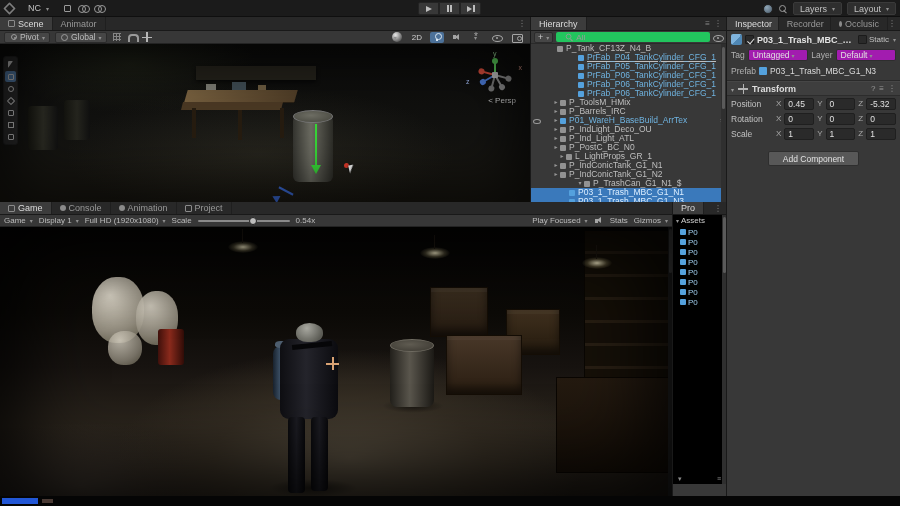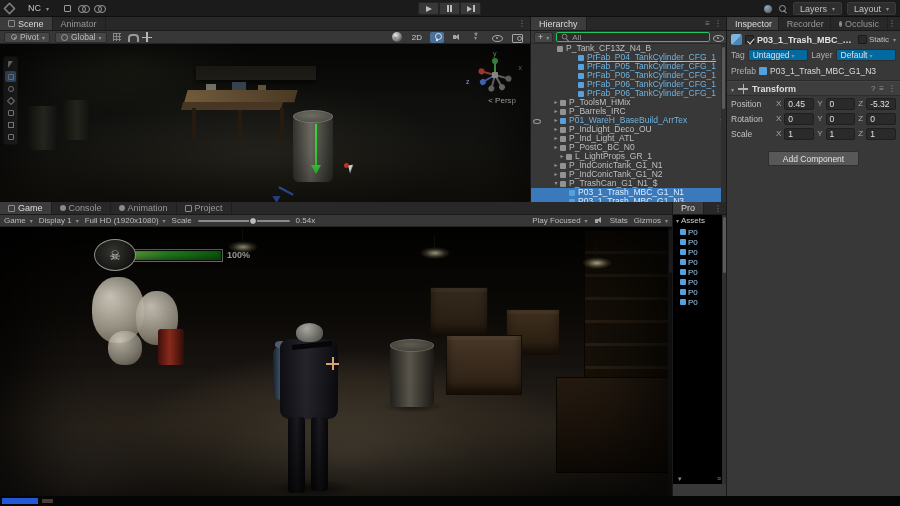--- a/index.html
+++ b/index.html
@@ -112,21 +112,21 @@
   .gz-y{left:21px;top:-2px;color:#9fdf9f}
   .gz-z{left:-6px;top:26px;color:#9fb8ef}
   .gz-x{right:-4px;top:12px;color:#e09a8a}
   .persp{position:absolute;right:14px;top:52px;font-size:8px;color:#c5c5c5}
 
   
   .hier-panel{left:530px;top:17px;width:196px;height:185px;border-left:1px solid #191919}
   .hsearch{display:flex;align-items:center;gap:3px;height:13px;background:#383838;border-bottom:1px solid #2a2a2a;padding:0 3px}
   .plusbtn{height:11px;padding:0 3px;background:#464646;border:1px solid #2b2b2b;border-radius:2px;display:flex;align-items:center;color:#ccc;font-size:9px}
   .plusbtn::before{content:"+";margin-right:1px}
-  .sfield{flex:1;height:10px;background:#2b2b2b;border:1px solid #22c55e;border-radius:2px;display:flex;align-items:center;gap:2px;padding:0 3px;color:#9a9a9a;font-size:8px}
+  .sfield{flex:1;height:10px;background:#2b2b2b;border:5px solid #22c55e;border-radius:2px;display:flex;align-items:center;gap:2px;padding:0 3px;color:#9a9a9a;font-size:8px}
   .sfield .ico{transform:scale(.8)}
   .hlist{position:relative;height:158px;background:#383838;font-size:8.5px;overflow:hidden}
   .hrow{height:9px;display:flex;align-items:center;position:relative;color:#bfbfbf;white-space:nowrap;line-height:9px}
   .hrow .fold{width:8px;flex:0 0 8px;text-align:center;font-size:6px;color:#969696}
   .fold-closed .fold::before{content:"▸"}
   .fold-open .fold::before{content:"▾"}
   .hrow .hicon{flex:0 0 6px;width:6px;height:6px;margin-right:3px;background:#929292;border-radius:1px}
   .icon-blue .hicon{background:#54a1dd}
   .prefab .hname{color:#6fb3e0}
   .hrow.selected{background:#3a79bb}
@@ -202,21 +202,21 @@
   .insp-body{font-size:8.5px}
   .ihead{padding:3px 4px 4px;border-bottom:1px solid #2a2a2a}
   .irow1{display:flex;align-items:center;gap:3px}
   .cube-icon{width:11px;height:11px;background:linear-gradient(135deg,#7fb4dd 0 50%,#4f87b4 50%);border-radius:2px;flex:0 0 11px}
   .checkbox{width:9px;height:9px;background:#2a2a2a;border:1px solid #1b1b1b;border-radius:1px;position:relative;flex:0 0 9px}
   .checkbox.checked::after{content:"";position:absolute;left:2.5px;top:.5px;width:3px;height:5.5px;border:solid #ddd;border-width:0 1.5px 1.5px 0;transform:rotate(40deg)}
   .ititle{font-size:9px;font-weight:bold;color:#e4e4e4;white-space:nowrap;overflow:hidden;text-overflow:ellipsis;flex:1}
   .static{display:flex;align-items:center;gap:2px;color:#c2c2c2;font-size:8px}
   .irow2{display:flex;align-items:center;gap:3px;margin-top:4px}
   .lab{color:#b2b2b2}
-  .dropdown{background:#0369a1;border:1px solid #2e2e2e;border-radius:2px;height:12px;display:flex;align-items:center;padding:0 4px;color:#e0e0e0;flex:1;white-space:nowrap;overflow:hidden}
+  .dropdown{background:#a21caf;border:1px solid #2e2e2e;border-radius:2px;height:12px;display:flex;align-items:center;padding:0 4px;color:#e0e0e0;flex:1;white-space:nowrap;overflow:hidden}
   .irow3{display:flex;align-items:center;gap:3px;margin-top:5px}
   .picon2{width:8px;height:8px;background:#54a1dd;border-radius:1px}
   .pname{color:#dcdcdc;white-space:nowrap;overflow:hidden;text-overflow:ellipsis}
   .irow4{display:flex;align-items:center;gap:4px;margin-top:4px}
   .pushbtn{background:#585858;border:1px solid #2e2e2e;border-radius:2px;height:13px;display:flex;align-items:center;justify-content:center;padding:0 7px;color:#e2e2e2;white-space:nowrap}
   .irow4 .spacer{flex:1}
   .comp-head{height:15px;background:#3e3e3e;border-top:1px solid #464646;border-bottom:1px solid #2c2c2c;display:flex;align-items:center;gap:4px;padding:0 4px;font-size:9px;font-weight:bold;color:#dedede}
   .comp-head .cfold::before{content:"▾";font-size:6px;color:#969696;font-weight:normal}
   .chead-icons{margin-left:auto;display:flex;align-items:center;gap:4px;color:#9a9a9a;font-weight:normal;font-size:8px}
   .trow{display:flex;align-items:center;height:15px;padding:0 4px;gap:3px}
@@ -481,21 +481,21 @@
           <span class="chev"></span>
         </div>
 
         <div class="hrow icon-gray fold-closed" style="padding-left: 21px;">
           <span class="fold"></span>
           <span class="hicon"></span>
           <span class="hname">P_IndConicTank_G1_N2</span>
           <span class="chev"></span>
         </div>
 
-        <div class="hrow icon-gray fold-open" style="padding-left: 21px;">
+        <div class="hrow icon-gray fold-open" style="padding-left: 21px; margin-left: 24px;">
           <span class="fold"></span>
           <span class="hicon"></span>
           <span class="hname">P_TrashCan_G1_N1_$</span>
           <span class="chev"></span>
         </div>
 
         <div class="hrow prefab icon-blue selected" style="padding-left: 30px;">
           <span class="fold"></span>
           <span class="hicon"></span>
           <span class="hname">P03_1_Trash_MBC_G1_N1</span>
@@ -590,27 +590,20 @@
       <div class="char">
         <div class="ch-pack"></div>
         <div class="ch-packcap"></div>
         <div class="ch-torso"></div>
         <div class="ch-strap"></div>
         <div class="ch-helmet"></div>
         <div class="ch-leg ch-l1"></div>
         <div class="ch-leg ch-l2"></div>
       </div>
       <div class="cross"></div>
-      <div class="hud">
-        <div class="hud-skull"></div>
-        <div class="hud-bar">
-            <div class="hud-fill"></div>
-          </div>
-        <div class="hud-pct">100%</div>
-      </div>
       <div class="gscroll">
           <div class="thumb"></div>
         </div>
     </div>
   </div>
 
   <div class="panel proj-panel">
     <div class="tabstrip" style="height:13px">
       <div class="tab active">
           <span>Pro</span>

